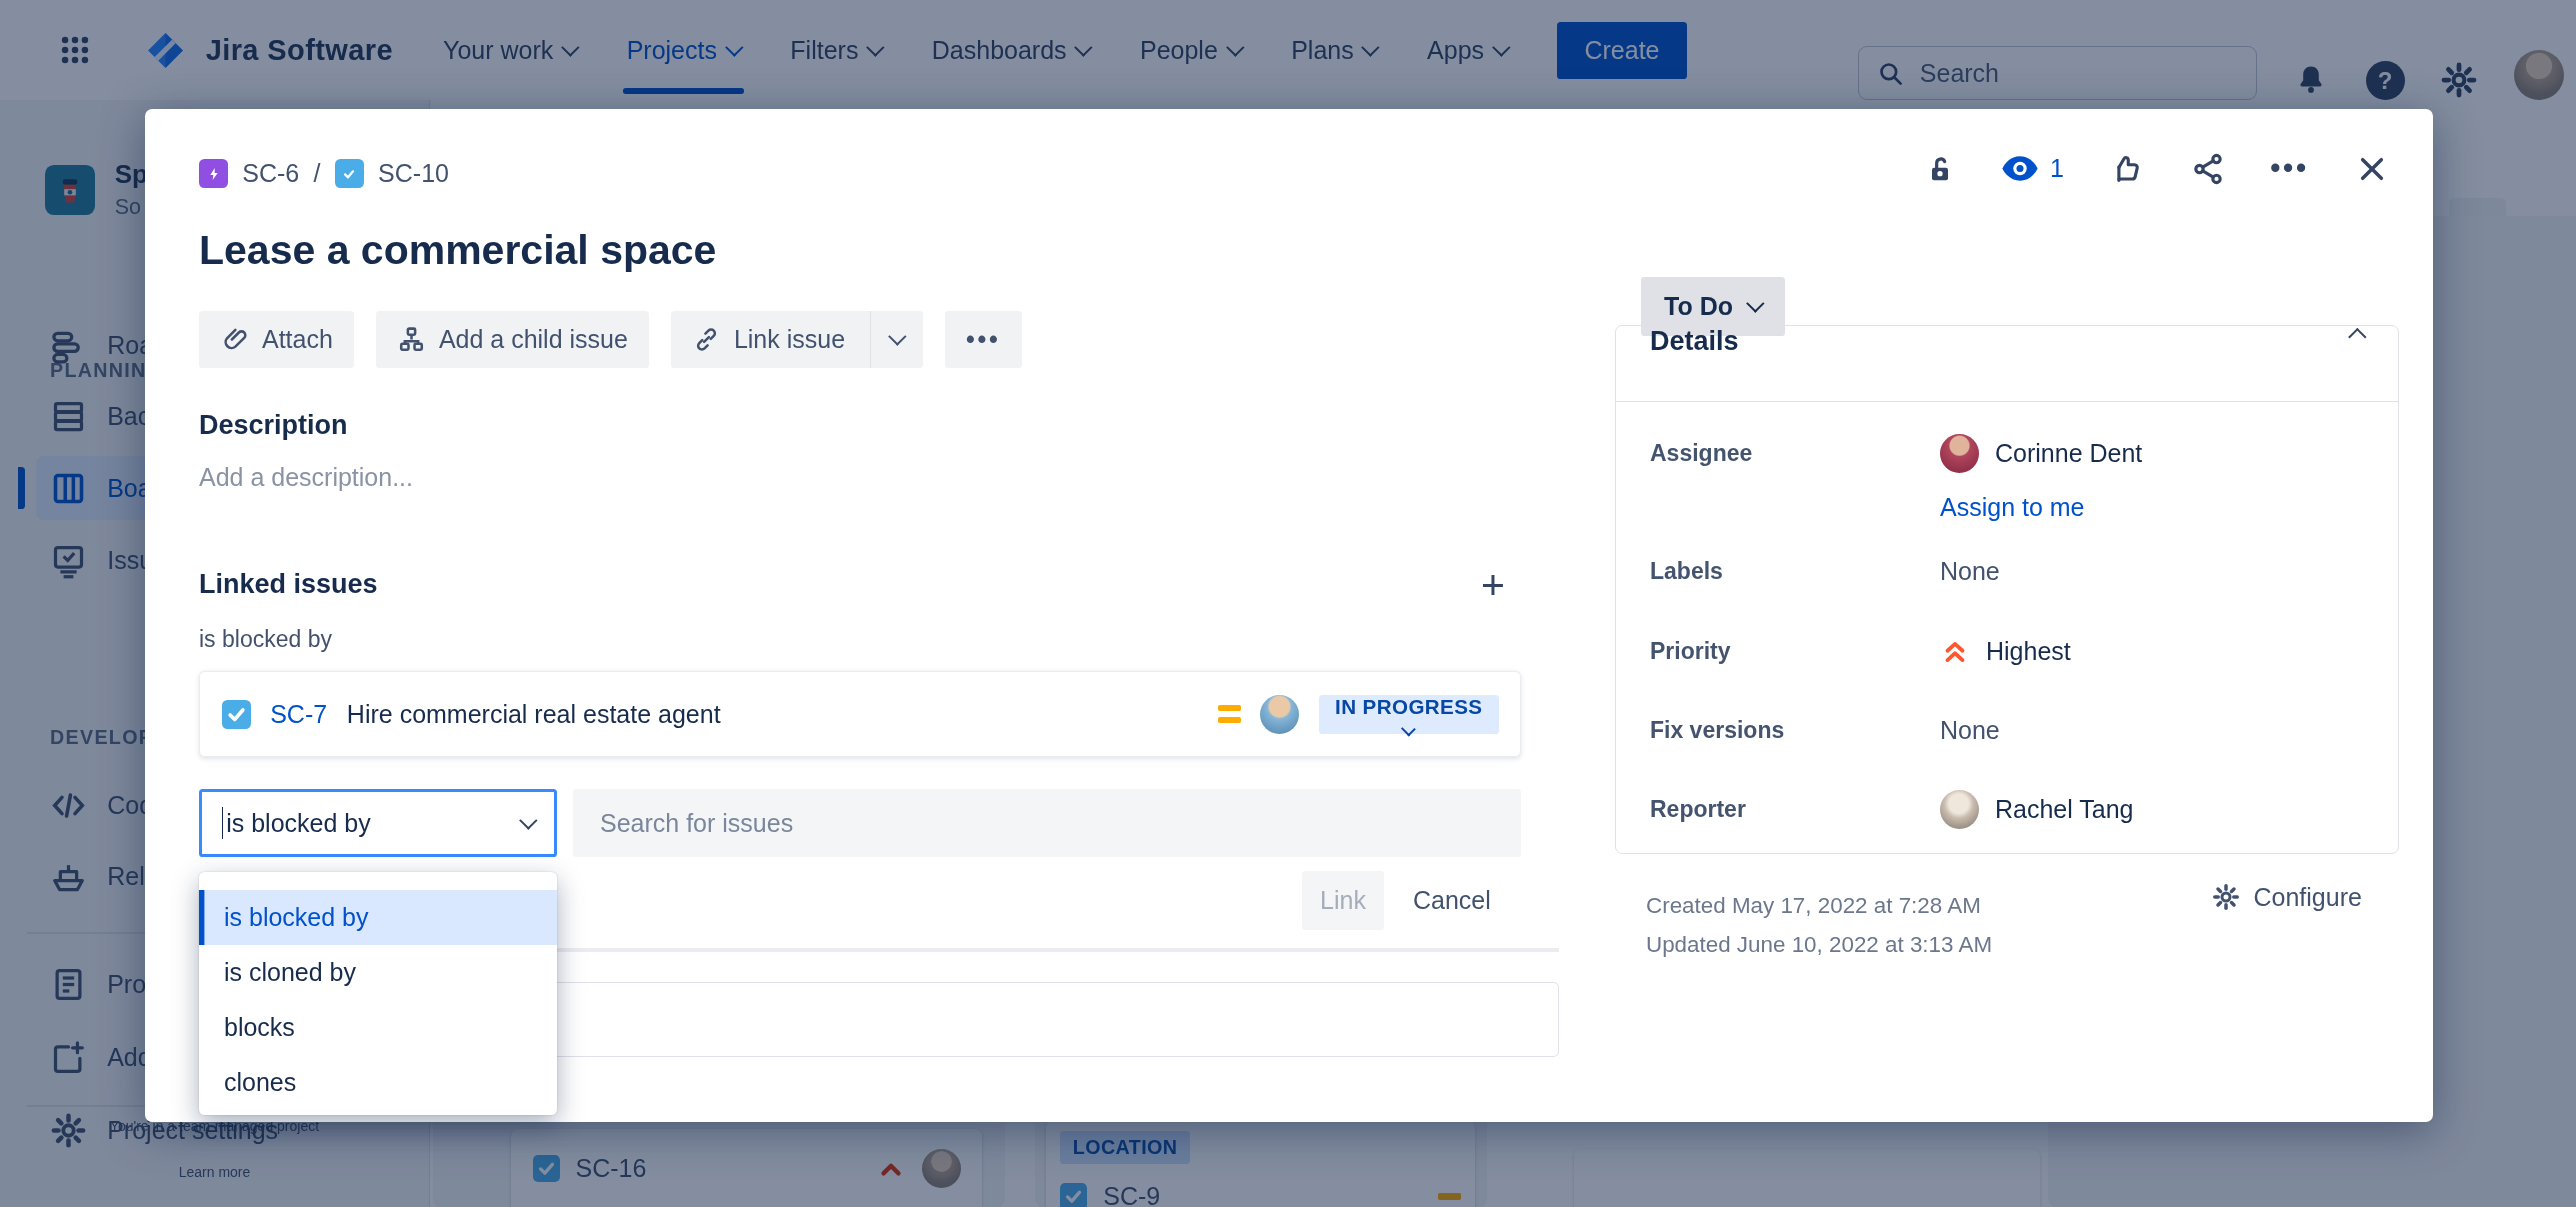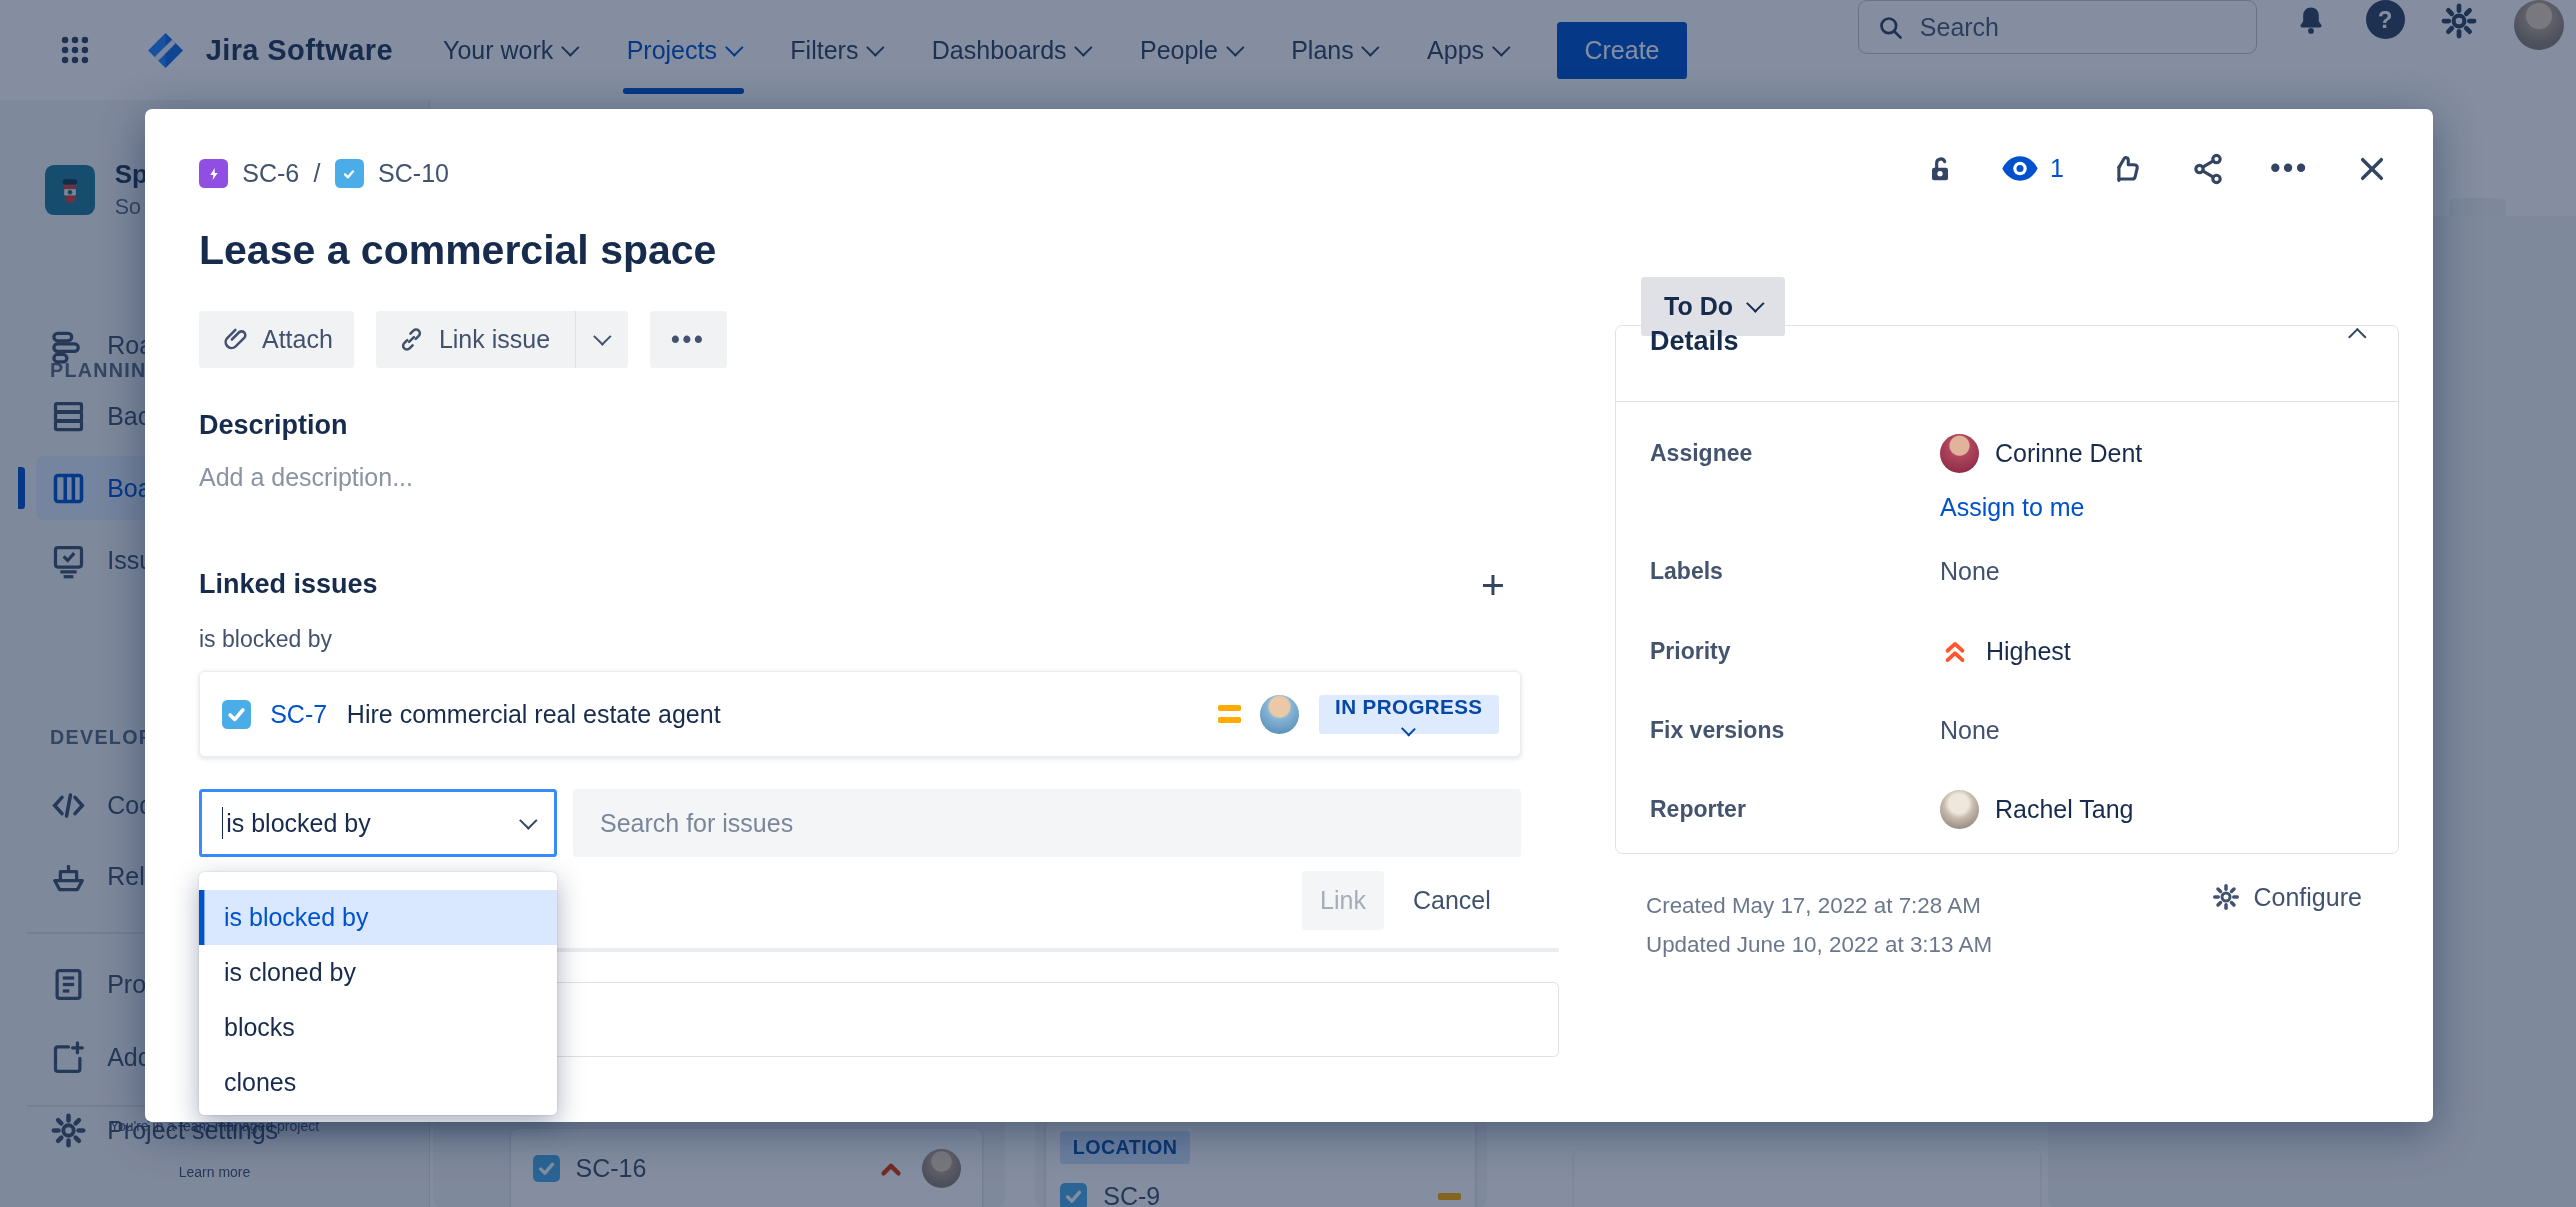--- a/index.html
+++ b/index.html
@@ -17,21 +17,21 @@
   .nav-item{position:relative;display:flex;align-items:center;gap:10.7px;font-size:25px;
             font-weight:500;color:#344563;white-space:nowrap;cursor:pointer;}
   .nav-item.active{color:#0052CC;}
   .nav-item.active::after{content:'';position:absolute;left:-3.6px;right:-3.6px;bottom:-29px;height:5.4px;
             background:#0052CC;border-radius:2.7px;}
   .cv{width:10.7px;height:10.7px;border:solid currentColor;border-width:0 2.7px 2.7px 0;
       transform:rotate(45deg);margin-top:-5.4px;}
   .cv-up{transform:rotate(-135deg);margin-top:5.4px;}
   .btn-create{height:57px;padding:0 27px;background:#0052CC;color:#fff;border:none;border-radius:3.6px;
       font-size:25px;font-family:inherit;font-weight:500;}
-  .nav-right{position:absolute;right:12.5px;top:0;height:100px;display:flex;align-items:flex-start;gap:34px;}
+  .nav-right{position:absolute;right:12.5px;top:0;height:100px;display:flex;align-items:flex-end;gap:34px;}
   .nav-search{display:flex;align-items:center;gap:14.3px;width:361px;height:52px;border:1.8px solid #C1C7D0;
       border-radius:9px;padding:0 18px;background:#fff;}
   .nav-search input{border:none;outline:none;font-size:25px;font-family:inherit;color:#344563;width:268px;background:transparent;}
   .nav-search input::placeholder{color:#505F79;}
   .icon-btn{width:41px;height:41px;display:flex;align-items:center;justify-content:center;color:#344563;}
   .help-circle{width:39px;height:39px;border-radius:50%;background:#344563;color:#fff;display:flex;
       align-items:center;justify-content:center;font-size:24px;font-weight:700;}
   .avatar{border-radius:50%;background:radial-gradient(circle at 50% 32%,#e9d3bc 30%,#b7a28f 32%,#8d8277 70%);}
   .av56{width:50px;height:50px;}
   .av44{width:39px;height:39px;}
@@ -440,20 +440,29 @@
 
     <div class="issue-title">Lease a commercial space</div>
 
     <div class="toolbar">
       <div class="tb-btn">
         <svg width="29" height="29" viewBox="0 0 24 24" fill="none" stroke="#42526E" stroke-width="2.1" stroke-linecap="round">
           <path d="M9 12 l5.8-5.8 a3.1 3.1 0 0 1 4.4 4.4 l-7.3 7.3 a4.9 4.9 0 0 1 -6.9-6.9 l6.9-6.9"></path>
         </svg>
         <span>Attach</span>
       </div>
+      <div class="tb-btn">
+        <svg width="29" height="29" viewBox="0 0 24 24" fill="none" stroke="#42526E" stroke-width="2.1">
+          <rect x="9" y="3" width="6" height="5" rx="1"></rect>
+            <rect x="3.5" y="15.5" width="6" height="5" rx="1"></rect>
+            <rect x="14.5" y="15.5" width="6" height="5" rx="1"></rect>
+          <path d="M12 8 v4 M6.5 15.5 v-2 h11 v2"></path>
+        </svg>
+        <span>Add a child issue</span>
+      </div>
       <div class="tb-btn tb-split">
         <svg width="29" height="29" viewBox="0 0 24 24" fill="none" stroke="#42526E" stroke-width="2.1" stroke-linecap="round">
           <path d="M10 14 l4-4"></path>
             <path d="M8.5 12.5 l-2.5 2.5 a3.1 3.1 0 1 0 4.4 4.4 l2.5-2.5"></path>
             <path d="M15.5 11.5 l2.5-2.5 a3.1 3.1 0 1 0 -4.4-4.4 l-2.5 2.5"></path>
         </svg>
         <span>Link issue</span>
         <span class="tb-chev">
             <span class="cv"></span>
           </span>

